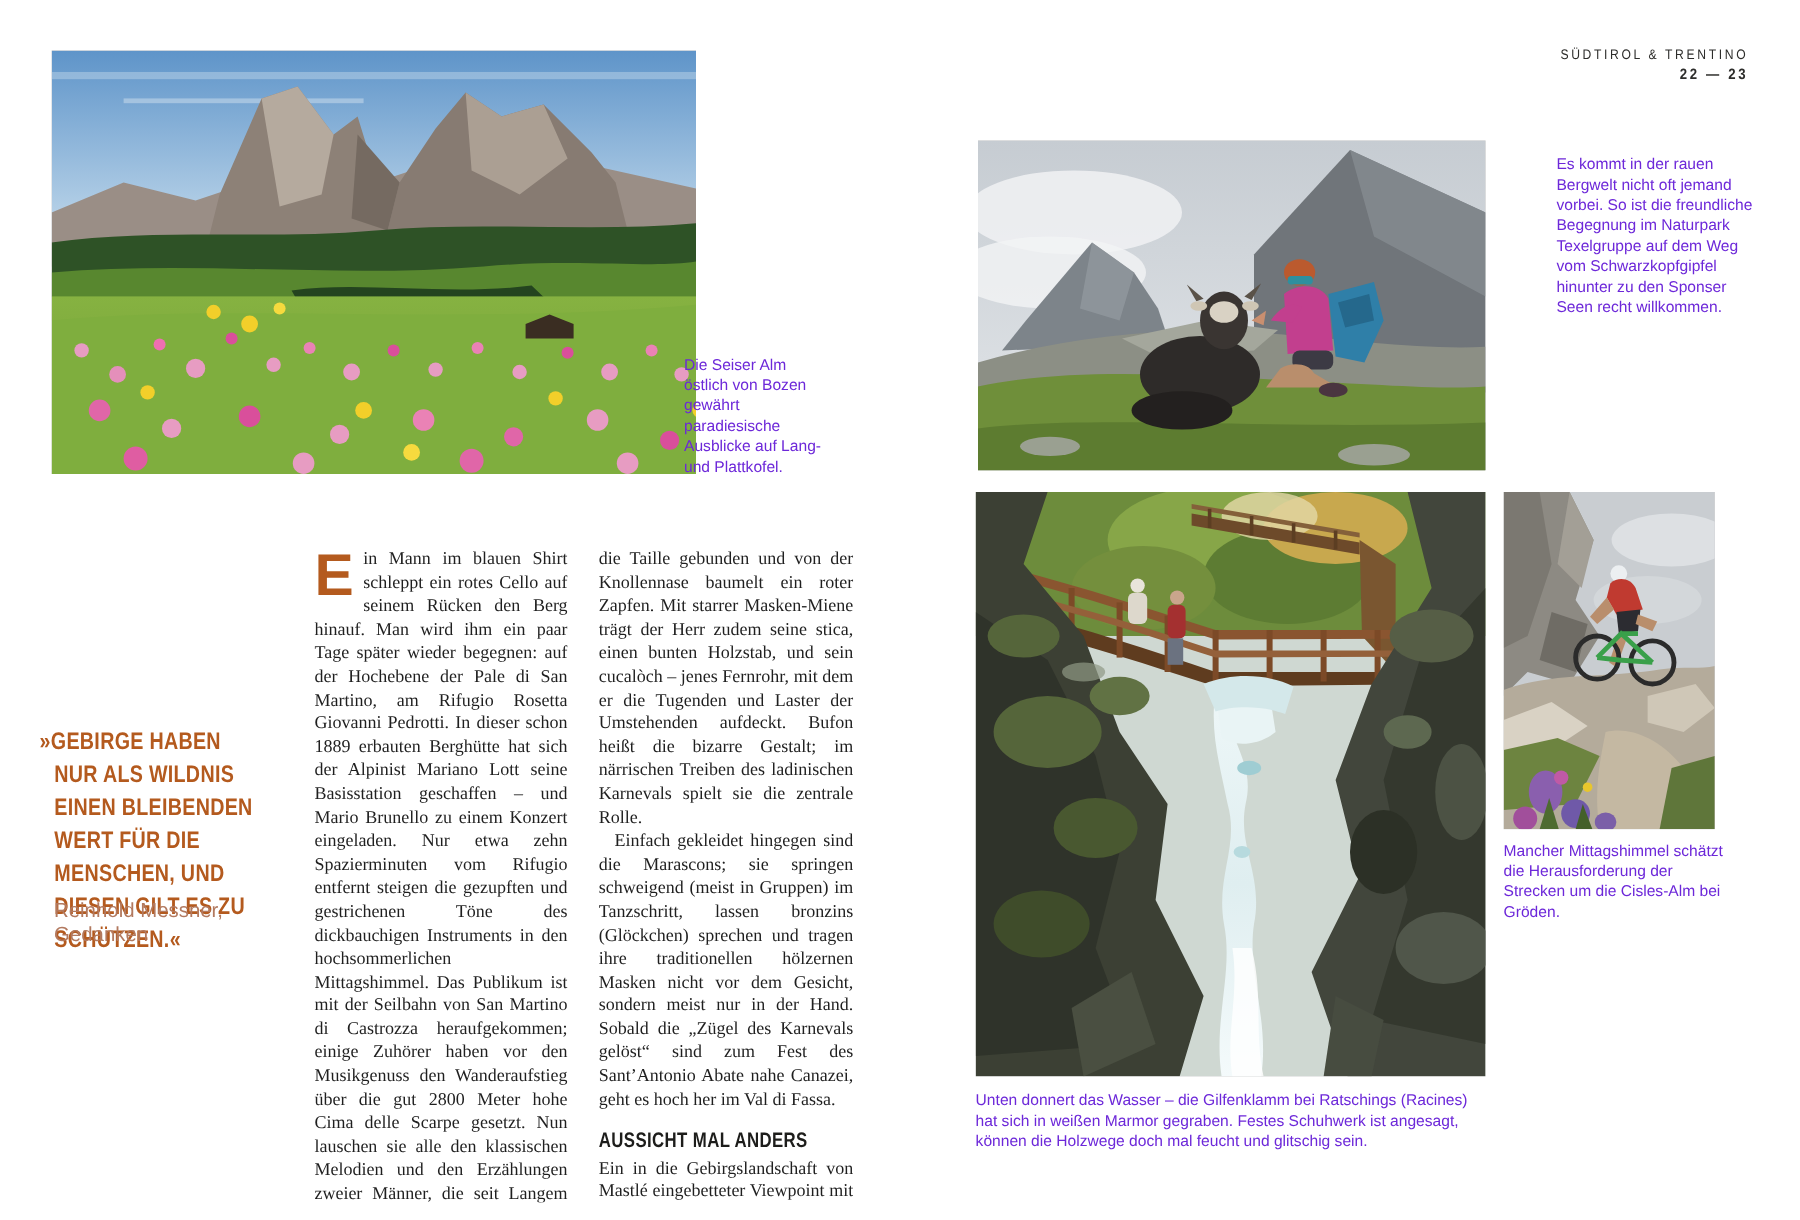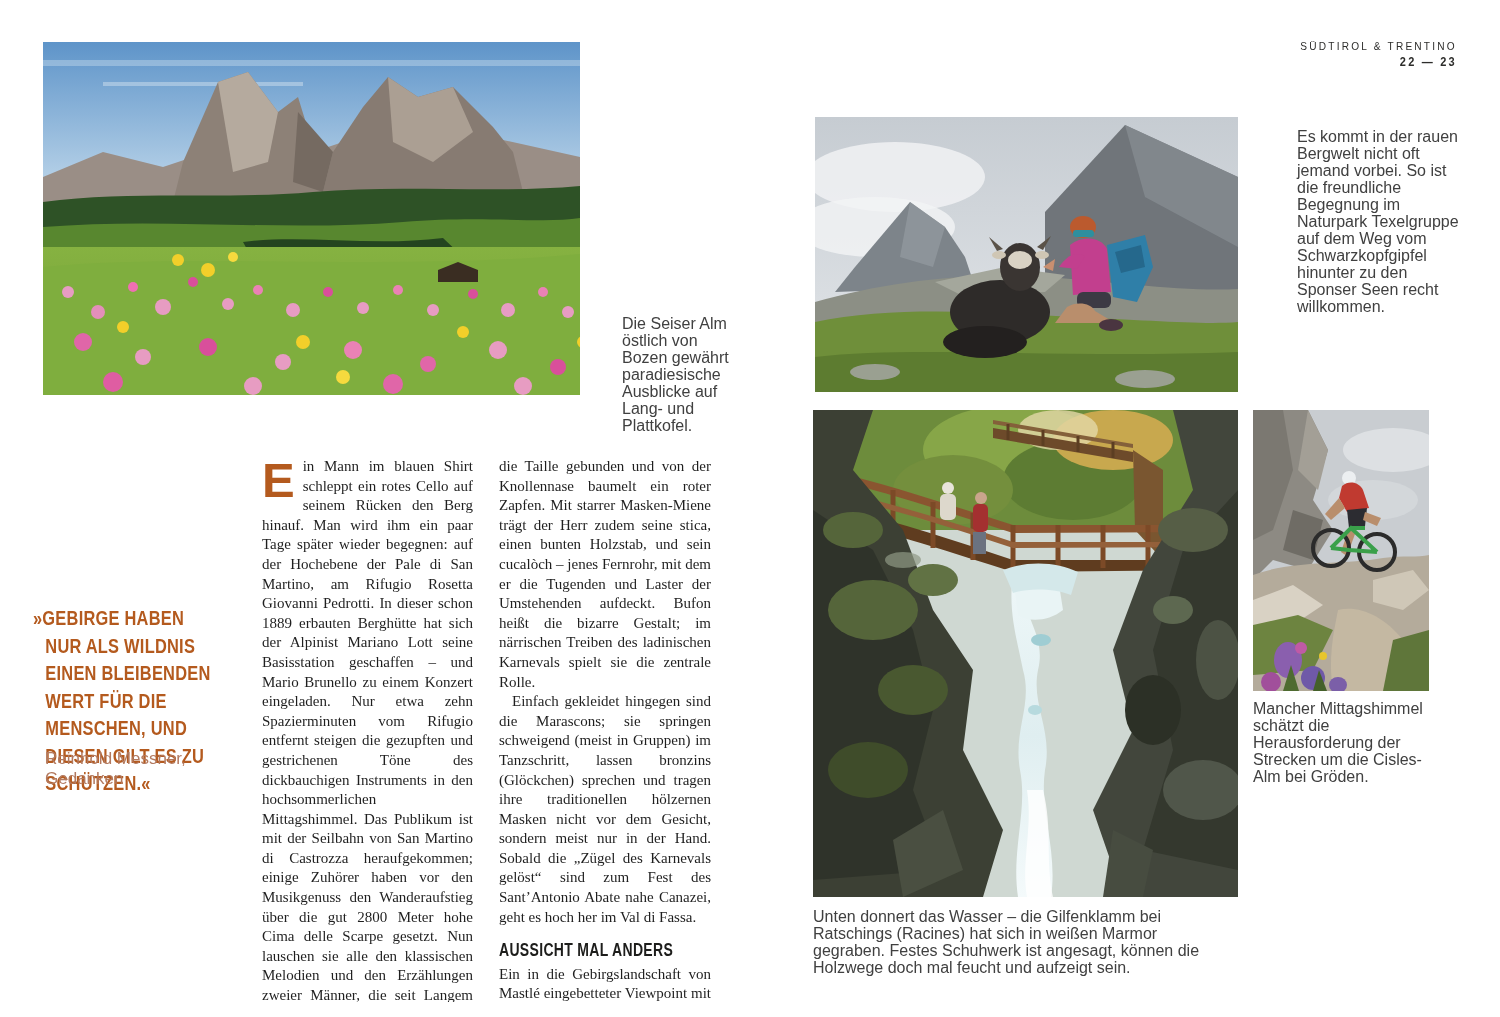--- a/index.html
+++ b/index.html
@@ -12,21 +12,21 @@
   .photo svg{display:block;}
 
   
   .folio{right:43px;top:40px;text-align:right;color:#2d2d2b;}
   .folio .section{font-size:11.5px;letter-spacing:2.5px;font-weight:500;
         transform:scaleX(.88);transform-origin:right center;white-space:nowrap;}
   .folio .pages{font-size:12.5px;font-weight:bold;letter-spacing:2.5px;margin-top:3px;
         transform:scaleX(.88);transform-origin:right center;}
 
   
-  .caption{position:absolute;font-size:16px;line-height:17px;color:#404040;}
+  .caption{position:absolute;font-size:13px;line-height:17px;color:#6d28d9;}
 
   
   .quote{left:33px;top:605px;width:218px;color:#b45a1e;font-weight:bold;
         font-size:20px;line-height:27.5px;text-transform:uppercase;
         transform:scaleX(.82);transform-origin:left top;
         padding-left:15px;text-indent:-15px;letter-spacing:.3px;}
   .attribution{left:45px;top:749px;width:220px;font-size:17px;color:#b2795f;}
 
   
   .col{position:absolute;top:457px;height:545px;overflow:hidden;
@@ -118,21 +118,21 @@
         <circle cx="190" cy="215" r="5" fill="#f6da3e"></circle>
           <circle cx="260" cy="300" r="7" fill="#f2cf2a"></circle>
         <circle cx="80" cy="285" r="6" fill="#f2cf2a"></circle>
           <circle cx="420" cy="290" r="6" fill="#f2cf2a"></circle>
         <circle cx="300" cy="335" r="7" fill="#f6da3e"></circle>
           <circle cx="540" cy="300" r="6" fill="#f2cf2a"></circle>
       </g>
     </svg>
   </div>
 
-  <div class="caption" style="left:622px;top:295px;width:122px;margin-top:20px;">Die Seiser Alm östlich von Bozen gewährt paradiesische Ausblicke auf Lang- und Plattkofel.</div>
+  <div class="caption" style="left:570px;top:295px;width:122px;">Die Seiser Alm östlich von Bozen gewährt paradiesische Ausblicke auf Lang- und Plattkofel.</div>
 
   <div class="photo" style="left:815px;top:117px;width:423px;height:275px;">
     <svg width="423" height="275" viewBox="0 0 423 275">
       <defs>
         <linearGradient id="sky2" x1="0" y1="0" x2="0" y2="1">
           <stop offset="0" stop-color="#c6ccd2"></stop>
             <stop offset="1" stop-color="#e4e7ea"></stop>
         </linearGradient>
       </defs>
       <rect width="423" height="275" fill="url(#sky2)"></rect>
@@ -266,21 +266,21 @@
       <path d="M215 165 C200 200 235 220 225 260 C218 295 240 320 232 360 C226 400 245 440 238 487 L205 487 C198 440 215 400 207 360 C200 320 220 295 210 260 C203 225 195 200 200 165 Z" fill="url(#fall)"></path>
       <path d="M200 165 C215 175 235 175 245 168 L250 200 C235 212 215 212 205 205 Z" fill="#e9f4f5"></path>
       <ellipse cx="228" cy="230" rx="10" ry="6" fill="#9fcdd3"></ellipse>
       <ellipse cx="222" cy="300" rx="7" ry="5" fill="#b7dade"></ellipse>
       <path d="M230 380 C240 420 232 450 240 487 L214 487 C208 450 220 420 214 380 Z" fill="#ffffff" opacity=".8"></path>
 
       <path d="M190 160 C215 150 245 152 265 162 L258 185 C240 178 215 178 200 183 Z" fill="#d4e8ea"></path>
     </svg>
   </div>
 
-  <div class="caption" style="left:813px;top:908px;width:412px;">Unten donnert das Wasser – die Gilfenklamm bei Ratschings (Racines) hat sich in weißen Marmor gegraben. Festes Schuhwerk ist angesagt, können die Holzwege doch mal feucht und aufzeigt sein.</div>
+  <div class="caption" style="left:813px;top:908px;width:412px;">Unten donnert das Wasser – die Gilfenklamm bei Ratschings (Racines) hat sich in weißen Marmor gegraben. Festes Schuhwerk ist angesagt, können die Holzwege doch mal feucht und glitschig sein.</div>
 
   <div class="photo" style="left:1253px;top:410px;width:176px;height:281px;">
     <svg width="176" height="281" viewBox="0 0 176 281">
       <rect width="176" height="281" fill="#c9cdd1"></rect>
       <ellipse cx="140" cy="40" rx="50" ry="22" fill="#dde0e3"></ellipse>
       <ellipse cx="120" cy="90" rx="45" ry="20" fill="#d3d7da"></ellipse>
 
       <path d="M0 0 L55 0 L75 40 L60 90 L80 120 L55 160 L20 150 L0 170 Z" fill="#8d8a83"></path>
       <path d="M0 0 L30 0 L40 60 L20 120 L0 130 Z" fill="#7b7871"></path>
       <path d="M55 0 L75 40 L65 80 L45 60 Z" fill="#a39f96"></path>

